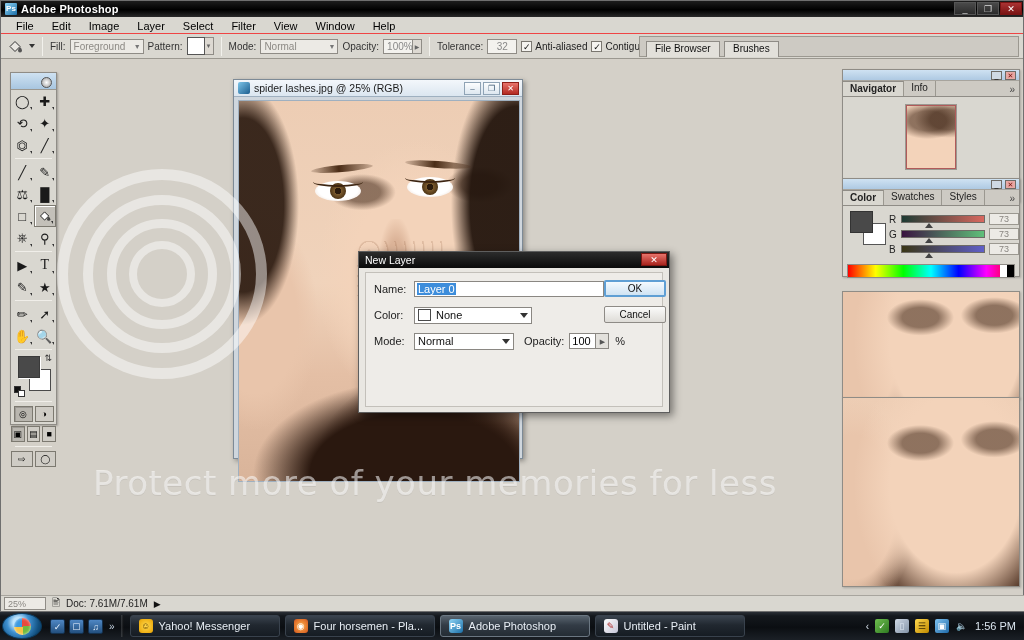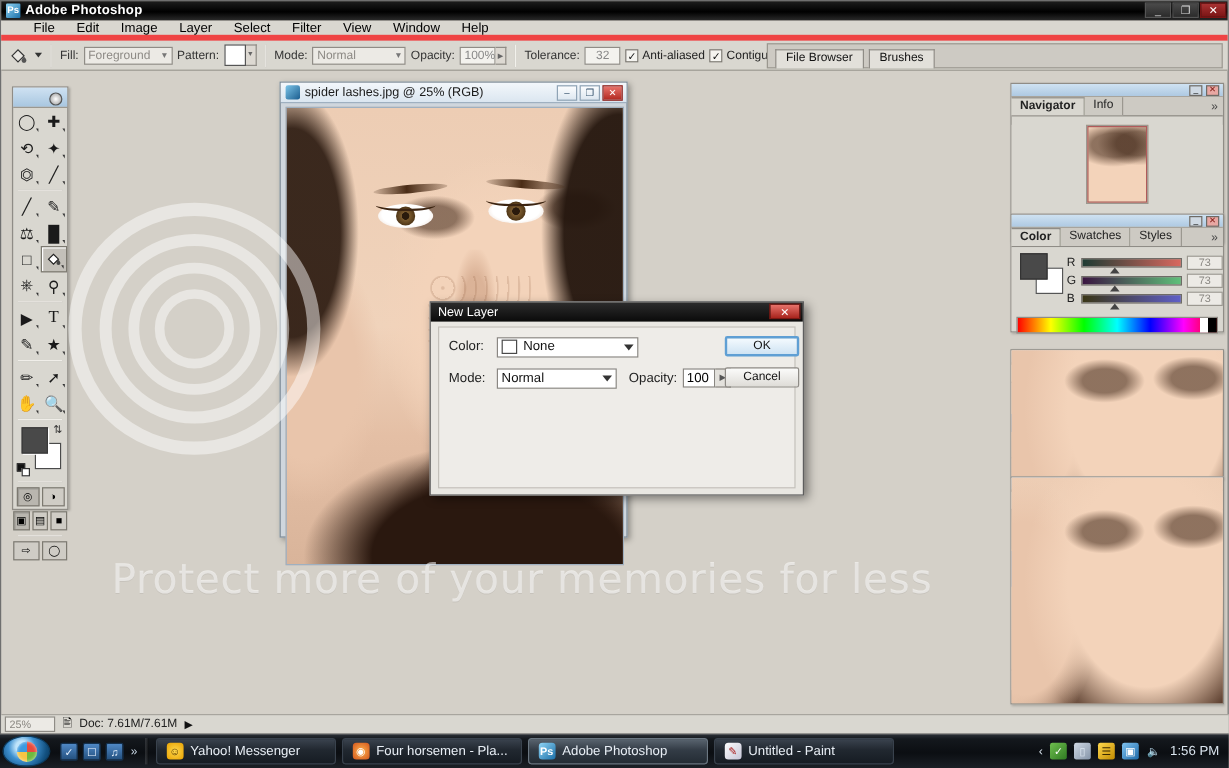--- a/index.html
+++ b/index.html
@@ -19,22 +19,22 @@
   .titlebar .app-icon { width:12px; height:12px; margin:0 4px 0 2px; display:inline-block;
     background:linear-gradient(135deg,#8fd4f5,#1b6fa8); border-radius:1px; font-size:8px;
     color:#fff; text-align:center; line-height:12px; font-weight:bold; }
   .titlebar .title-text { font-size:11px; font-weight:bold; letter-spacing:.2px; }
   .win-btns { position:absolute; right:1px; top:1px; display:flex; gap:1px; }
   .win-btn { width:22px; height:13px; border:1px solid #555; background:linear-gradient(to bottom,#4a4a4a,#2b2b2b);
     color:#ddd; font-size:9px; text-align:center; line-height:12px; }
   .win-btn.close { background:linear-gradient(to bottom,#a33,#7a1414); border-color:#7a1414; color:#fff; }
 
   
-  .menubar { height:17px; background:#d9d7d0; border-bottom:5px solid #ef4444;
-    display:flex; align-items:flex-start; padding-left:18px; }
+  .menubar { height:17px; background:#d9d7d0; border-bottom:1px solid #ef4444;
+    display:flex; align-items:flex-end; padding-left:6px; }
   .menubar .mi { padding:1px 9px; font-size:11px; color:#000; }
 
   
   .optionsbar { height:25px; background:#d9d7d0; border-bottom:1px solid #9b9890;
     display:flex; align-items:center; padding:0 4px; gap:4px; position:relative; }
   .opt-sep { width:1px; height:19px; background:#a8a59e; border-right:1px solid #f2f1ec; margin:0 3px; }
   .opt-label { font-size:10px; color:#333; }
   .opt-input { height:15px; background:#f3f2ee; border:1px solid #8f8c86; font-size:10px;
     color:#888; padding:0 3px; line-height:14px; }
   .opt-drop { height:15px; background:#eceae5; border:1px solid #8f8c86; display:flex; align-items:center;
@@ -79,21 +79,21 @@
      border:1px solid #4a4a4a; }
   .swap { position:absolute; right:4px; top:0px; font-size:9px; color:#333; }
   .defcol { position:absolute; left:3px; bottom:2px; width:11px;height:11px; }
   .defcol i { position:absolute; width:7px;height:7px; border:1px solid #333; }
   .modebtns { display:flex; justify-content:center; gap:2px; padding:2px 0; }
   .mbtn { width:19px;height:16px; border:1px solid #7c7970; background:#cfccc5; font-size:9px;
      display:flex;align-items:center;justify-content:center; }
   .mbtn.on { background:#b9b6af; box-shadow:inset 1px 1px 0 rgba(0,0,0,.15); }
 
   
-  #doc-window { position:absolute; left:232px; top:67px; width:290px; height:380px;
+  #doc-window { position:absolute; left:232px; top:78px; width:290px; height:380px;
      background:#cfd6dd; border:1px solid #7d8a96; box-shadow:2px 2px 5px rgba(0,0,0,.35); }
   #doc-title { height:17px; background:linear-gradient(to bottom,#f3f7fb,#dbe6f0);
      display:flex; align-items:center; padding:0 2px; border-bottom:1px solid #9fb0c0; }
   #doc-title .dicon { width:12px;height:12px; margin:0 4px 0 2px;
      background:linear-gradient(135deg,#7cc4e8,#1b5d8f); border-radius:2px; }
   #doc-title .dtxt { font-size:10.5px; color:#1a1a1a; }
   .doc-btns { margin-left:auto; display:flex; gap:2px; padding-right:1px; }
   .dbtn { width:17px;height:13px; border:1px solid #8fa3b5; background:linear-gradient(to bottom,#fcfdfe,#dde7f0);
      font-size:8px; line-height:11px; text-align:center; color:#33506b; }
   .dbtn.close { background:linear-gradient(to bottom,#e8736b,#b32a22); border-color:#8d1f19; color:#fff; }
@@ -475,20 +475,26 @@
   </div>
   <div id="wm-text">Protect more of your memories for less</div>
 
   <div id="dlg">
     <div id="dlg-title">
       <span>New Layer</span>
       <div id="dlg-close">✕</div>
     </div>
     <div id="dlg-body">
       <div class="d-row">
+        <span class="d-lab">Name:</span>
+        <div class="d-name-input">
+          <span class="sel">Layer 0</span>
+        </div>
+      </div>
+      <div class="d-row">
         <span class="d-lab">Color:</span>
         <div class="d-drop" style="width:118px">
           <span class="d-colorsq"></span>
           <span>None</span>
           <span class="ar"></span>
         </div>
       </div>
       <div class="d-row">
         <span class="d-lab">Mode:</span>
         <div class="d-drop" style="width:100px">

